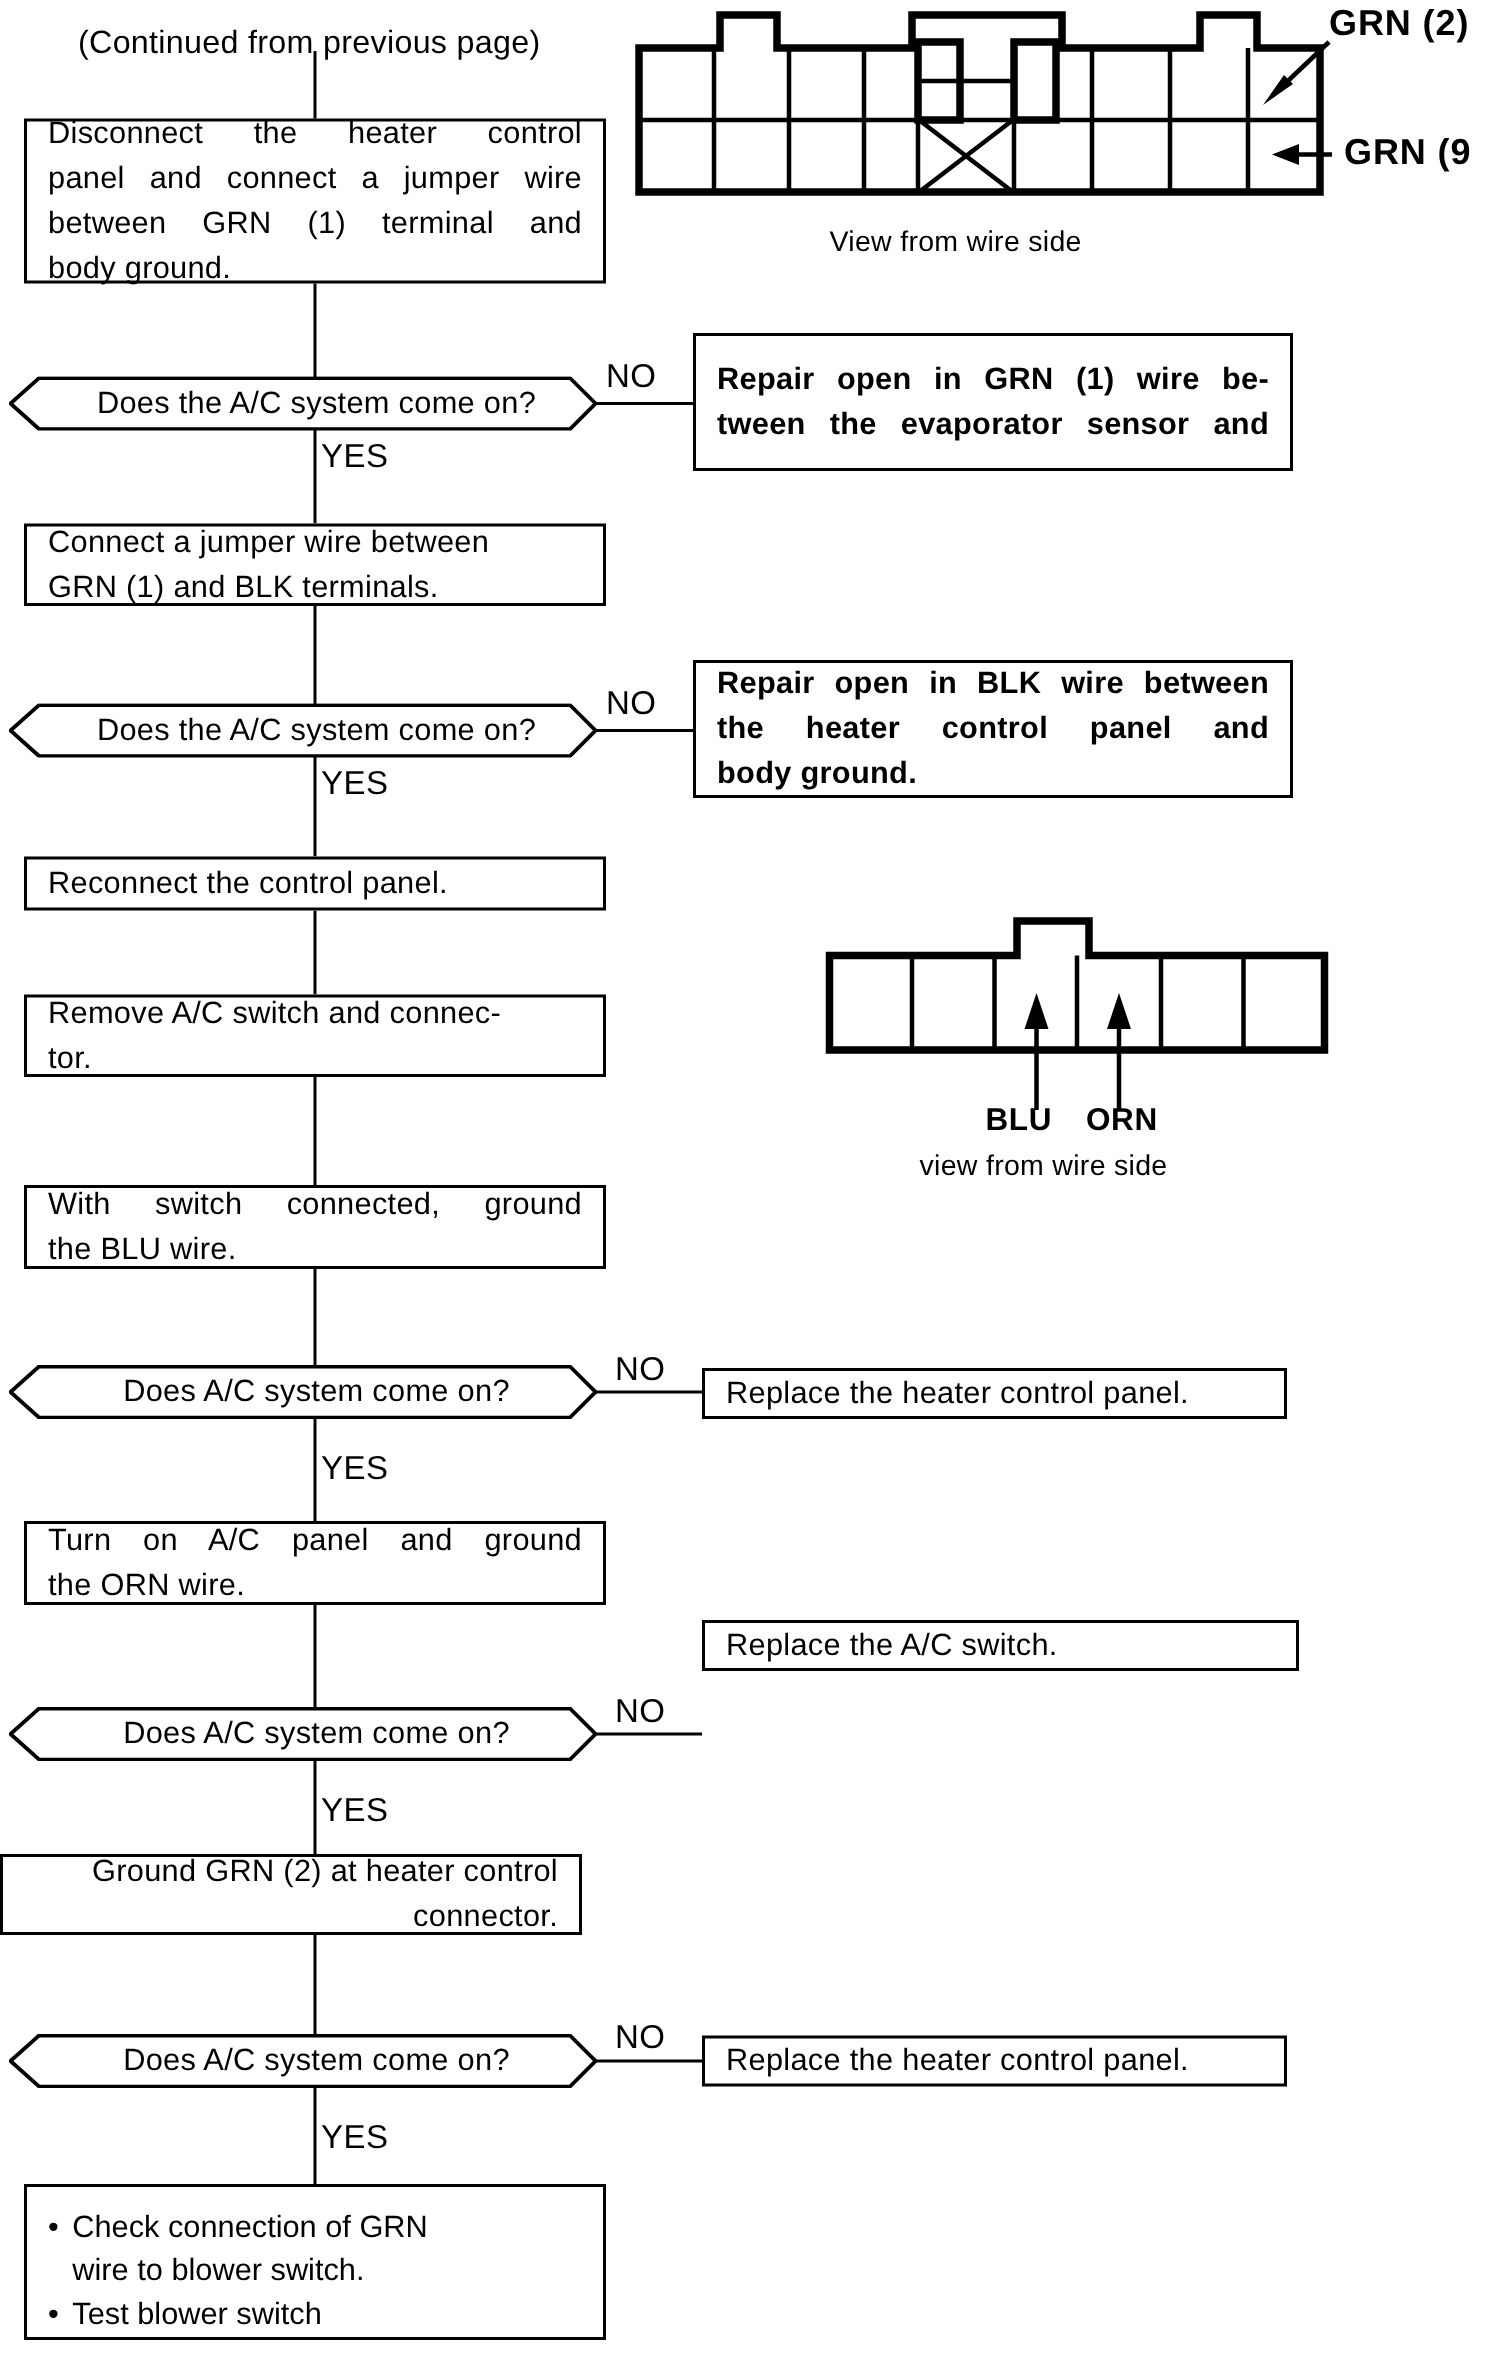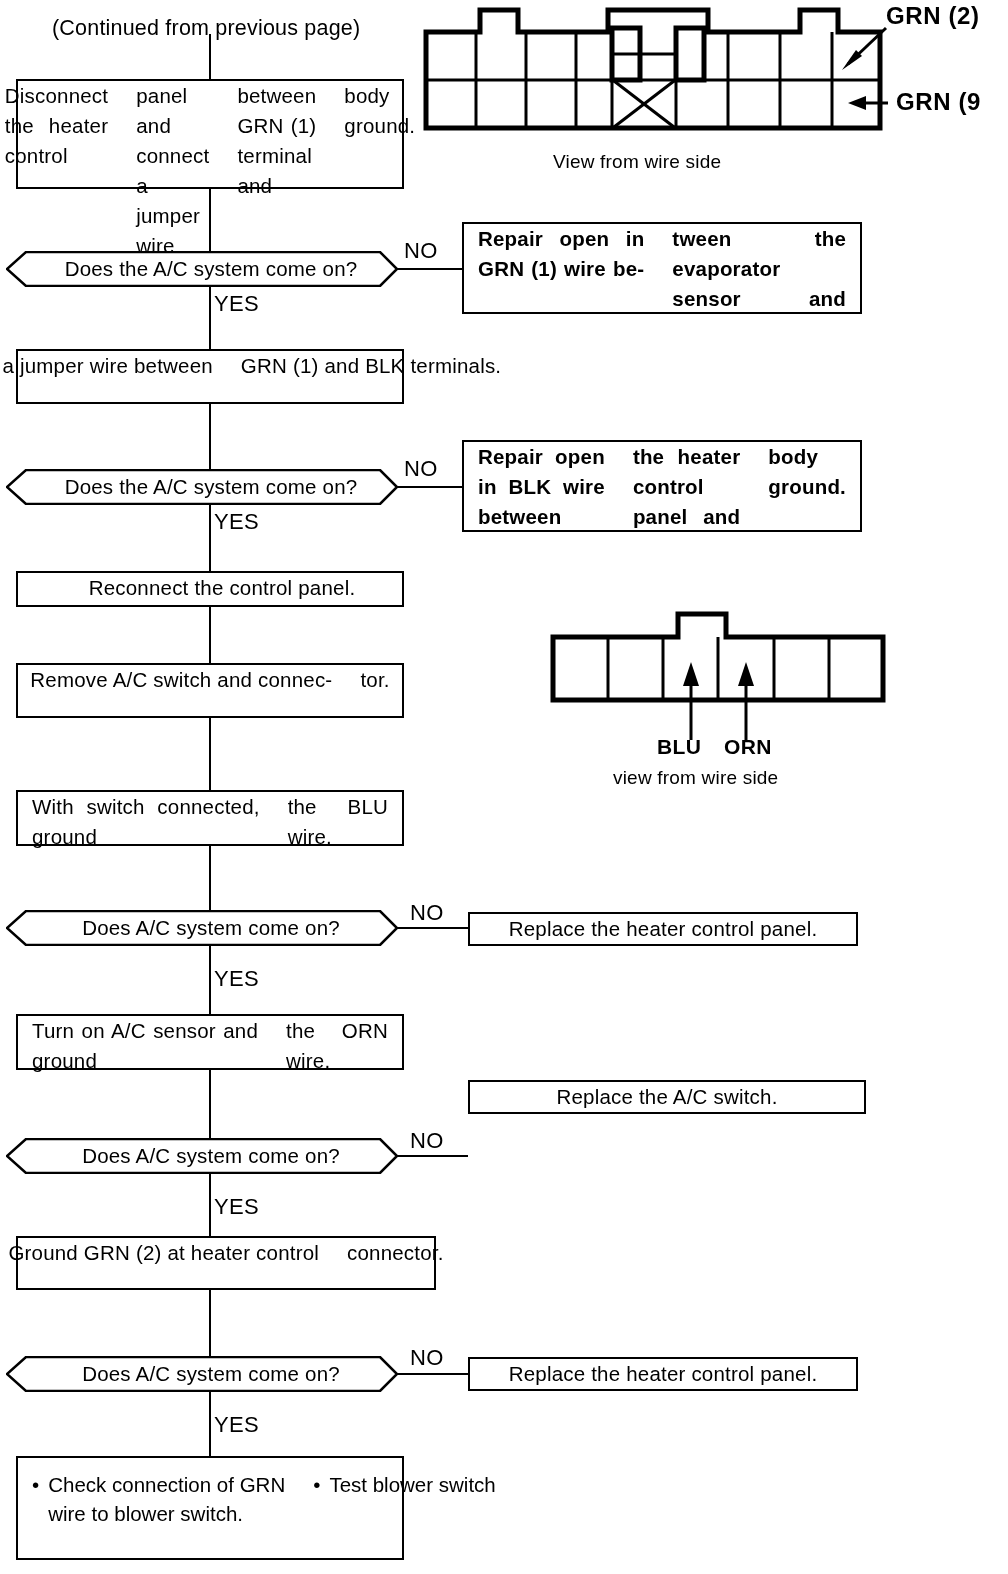--- a/index.html
+++ b/index.html
@@ -17,21 +17,21 @@
     background:#ffffff;
   }
   
   .abs{position:absolute;}
   .proc{
     position:absolute;
     border:2px solid #000;
     background:#fff;
     box-sizing:border-box;
     display:flex;
-    flex-direction:row;
+    flex-direction:column;
     justify-content:center;
   }
   .proc .ln{
     font-size:20.5px;
     line-height:30px;
     letter-spacing:0.2px;
     padding:0 14px;
     white-space:pre;
   }
   .proc.justify .ln{
@@ -224,21 +224,21 @@
   <div class="hline" style="left:396px;top:486px;width:66px;"></div>
   <div class="flag" style="left:404px;top:456px;">NO</div>
   <div class="flag" style="left:214px;top:509px;">YES</div>
 
   <div class="proc bold justify" style="left:462px;top:440px;width:400px;height:92px;">
     <div class="ln">Repair open in BLK wire between</div>
     <div class="ln">the  heater  control  panel  and</div>
     <div class="ln" style="text-align-last:left;">body ground.</div>
   </div>
 
-  <div class="proc" style="left:16px;top:571px;width:388px;height:36px;padding-left:24px;">
+  <div class="proc" style="left:16px;top:571px;width:388px;height:36px;">
     <div class="ln">Reconnect the control panel.</div>
   </div>
 
   <div class="proc" style="left:16px;top:663px;width:388px;height:55px;">
     <div class="ln">Remove A/C switch and connec-</div>
     <div class="ln">tor.</div>
   </div>
 
   <div class="abs" style="left:548px;top:600px;width:340px;height:170px;">
     <svg width="340" height="170" viewBox="0 0 340 170">
@@ -287,41 +287,41 @@
   </div>
   <div class="hline" style="left:396px;top:927px;width:72px;"></div>
   <div class="flag" style="left:410px;top:900px;">NO</div>
   <div class="flag" style="left:214px;top:966px;">YES</div>
 
   <div class="proc" style="left:468px;top:912px;width:390px;height:34px;">
     <div class="ln">Replace the heater control panel.</div>
   </div>
 
   <div class="proc justify" style="left:16px;top:1014px;width:388px;height:56px;">
-    <div class="ln">Turn  on A/C sensor and ground</div>
+    <div class="ln">Turn  on A/C panel and ground</div>
     <div class="ln" style="text-align-last:left;">the ORN wire.</div>
   </div>
 
   <div class="dec" style="left:6px;top:1138px;width:392px;height:36px;">
     <div class="hexwrap">
       <svg width="392" height="36" viewBox="0 0 392 36" preserveAspectRatio="none">
         <polygon points="20,1 374,1 391,18 374,35 20,35 1,18" fill="#fff" stroke="#000" stroke-width="2.5"></polygon>
       </svg>
     </div>
     <div class="lbl">Does A/C system come on?</div>
   </div>
   <div class="hline" style="left:396px;top:1155px;width:72px;"></div>
   <div class="flag" style="left:410px;top:1128px;">NO</div>
   <div class="flag" style="left:214px;top:1194px;">YES</div>
 
   <div class="proc" style="left:468px;top:1080px;width:398px;height:34px;">
     <div class="ln">Replace the A/C switch.</div>
   </div>
 
-  <div class="proc" style="left:16px;top:1236px;width:420px;height:54px;">
+  <div class="proc" style="left:0;top:1236px;width:388px;height:54px;text-align:right;">
     <div class="ln">Ground GRN (2) at heater control</div>
     <div class="ln">connector.</div>
   </div>
 
   <div class="dec" style="left:6px;top:1356px;width:392px;height:36px;">
     <div class="hexwrap">
       <svg width="392" height="36" viewBox="0 0 392 36" preserveAspectRatio="none">
         <polygon points="20,1 374,1 391,18 374,35 20,35 1,18" fill="#fff" stroke="#000" stroke-width="2.5"></polygon>
       </svg>
     </div>

